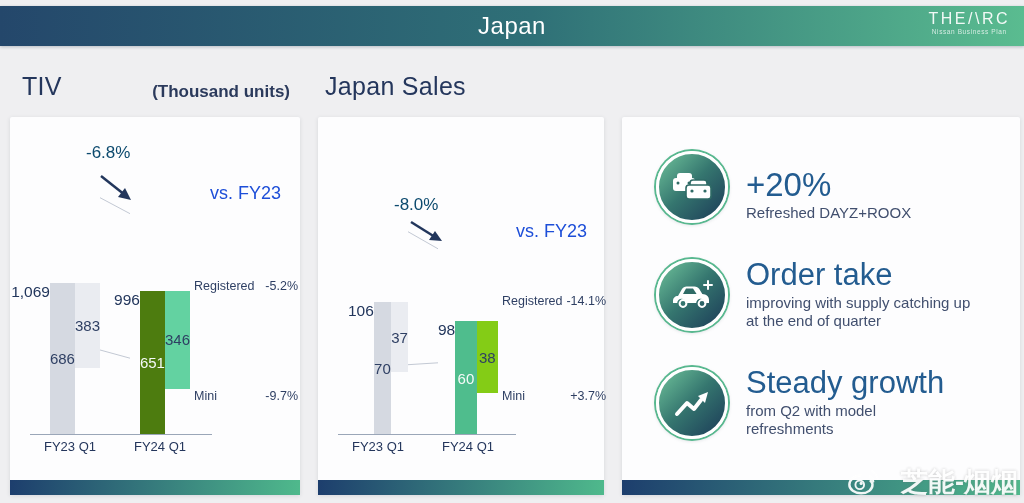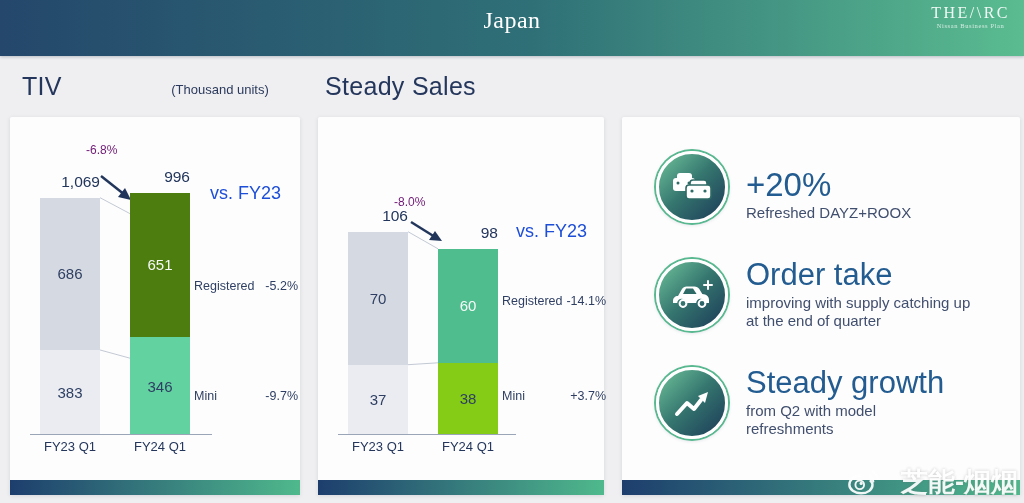--- a/index.html
+++ b/index.html
@@ -1,50 +1,50 @@
 <!DOCTYPE html>
 <html><head>
 <meta charset="utf-8">
 <style>
   html,body{margin:0;padding:0;}
   body{width:1024px;height:503px;overflow:hidden;font-family:"Liberation Sans",sans-serif;}
   .slide{position:relative;width:1024px;height:503px;background:#efeff1;overflow:hidden;}
 
   
-  .header{position:absolute;top:0;left:0;width:100%;height:56px;
+  .header{position:absolute;top:6px;left:0;width:100%;height:40px;
     background:linear-gradient(90deg,#24476b 0%,#2f7077 52%,#5abc90 100%);
-    box-shadow:0 1px 3px rgba(20,40,60,.25);font-family:Liberation Serif, serif;}
+    box-shadow:0 1px 3px rgba(20,40,60,.25);}
   .header-title{position:absolute;left:0;right:0;top:0;height:40px;line-height:40px;
     text-align:center;color:#fff;font-size:24px;letter-spacing:.5px;}
   .logo{position:absolute;right:14px;top:4px;text-align:center;color:rgba(255,255,255,.92);}
   .logo-title{font-size:16px;letter-spacing:2.5px;font-weight:500;line-height:18px;}
   .logo-sub{font-size:6.5px;letter-spacing:.6px;color:rgba(255,255,255,.75);}
 
   
   .sec-title{position:absolute;color:#24365c;font-size:25px;font-weight:500;letter-spacing:.3px;}
-  .units{position:absolute;color:#2b3a5c;font-size:13px;text-align:center;}
+  .units{position:absolute;color:#2b3a5c;font-size:17px;text-align:right;font-weight:bold;}
 
   
   .card{position:absolute;top:117px;height:378px;background:#fdfdfe;border-radius:2px;
     box-shadow:0 1px 4px rgba(30,40,60,.12);}
   .grad{position:absolute;left:0;right:0;bottom:0;height:15px;
     background:linear-gradient(90deg,#1d3e6d 0%,#4fb98c 100%);}
 
   
   .plot{position:absolute;top:0;left:0;right:0;height:318px;}
   .axis-line{position:absolute;left:20px;right:88px;bottom:0;border-bottom:1px solid #9aa6b8;}
   .connectors{position:absolute;left:0;top:0;}
   .connectors line{stroke:#c3c9d4;stroke-width:1;}
-  .bar{position:absolute;bottom:0;width:60px;display:flex;flex-direction:column;
-    align-items:flex-end;justify-content:flex-end;}
+  .bar{position:absolute;bottom:0;width:60px;display:flex;
+    align-items:flex-start;justify-content:flex-end;}
   .total{font-size:15.5px;color:#22365c;font-weight:500;margin-bottom:7px;}
   .seg{width:100%;display:flex;align-items:center;justify-content:center;}
   .val{font-size:15px;color:#2e3f63;}
   .val.light{color:#f5faf8;}
-  .pct{position:absolute;color:#701a75;font-size:12px;font-weight:500;}
+  .pct{position:absolute;color:#0c4a6e;font-size:17px;font-weight:500;}
   .vs{position:absolute;color:#1d4ed8;font-size:18px;text-underline-offset:3px;}
   .arrow-svg{position:absolute;}
   .annot{position:absolute;left:184px;width:104px;display:flex;justify-content:space-between;
     font-size:12.5px;color:#2e3f63;line-height:14px;}
   .xlabels span{position:absolute;top:322px;width:60px;text-align:center;
     font-size:13px;color:#24365c;}
 
   
   .hl-list{position:absolute;left:34px;top:32px;display:flex;flex-direction:column;gap:34px;}
   .hl-row{display:flex;align-items:flex-end;height:74px;}
@@ -69,21 +69,21 @@
   <div class="header">
     <div class="header-title">Japan</div>
     <div class="logo">
       <div class="logo-title">THE/\RC</div>
       <div class="logo-sub">Nissan Business Plan</div>
     </div>
   </div>
 
   <div class="sec-title" style="left:22px;top:72px;">TIV</div>
   <div class="units" style="left:150px;top:82px;width:140px;">(Thousand units)</div>
-  <div class="sec-title" style="left:325px;top:72px;">Steady Sales</div>
+  <div class="sec-title" style="left:325px;top:72px;">Japan Sales</div>
 
   <div class="card" style="left:10px;width:290px;">
     <div class="plot">
       <svg class="connectors" width="290" height="318">
         <line class="c1" x1="90" y1="80.68199999999999" x2="120" y2="96.666"></line>
           <line class="c2" x1="90" y1="232.974" x2="120" y2="241.188"></line>
       </svg>
       <div class="pct" style="left:76px;top:26px;">-6.8%</div>
       <svg class="arrow-svg" style="left:88px;top:56px;" width="38" height="32">
         <line x1="3" y1="3" x2="27" y2="22" stroke="#22365c" stroke-width="2.5"></line>

